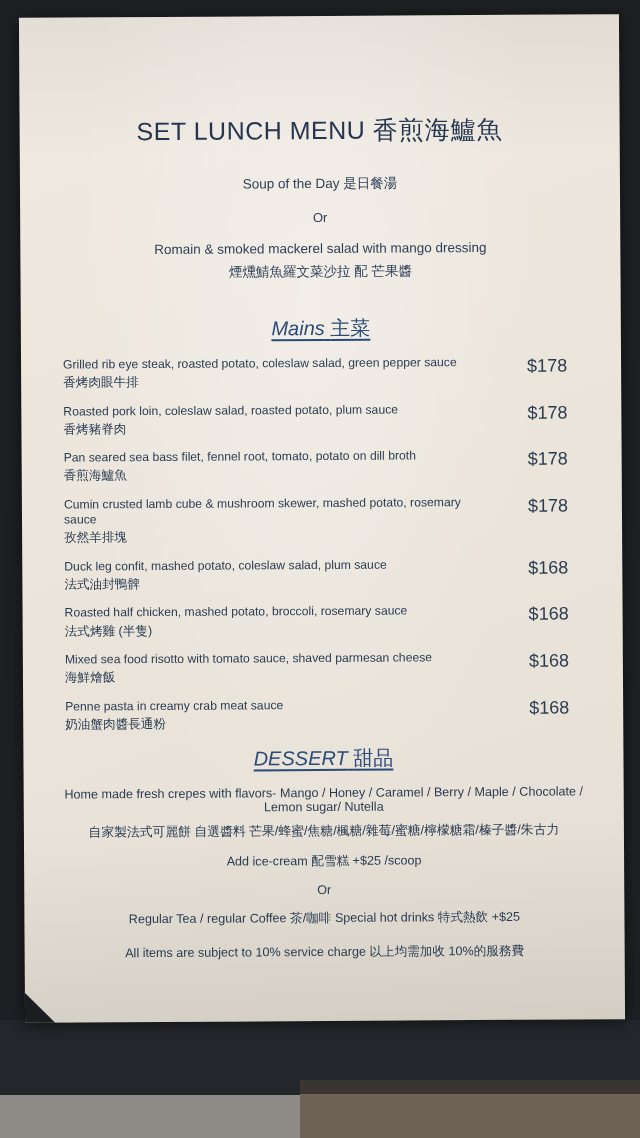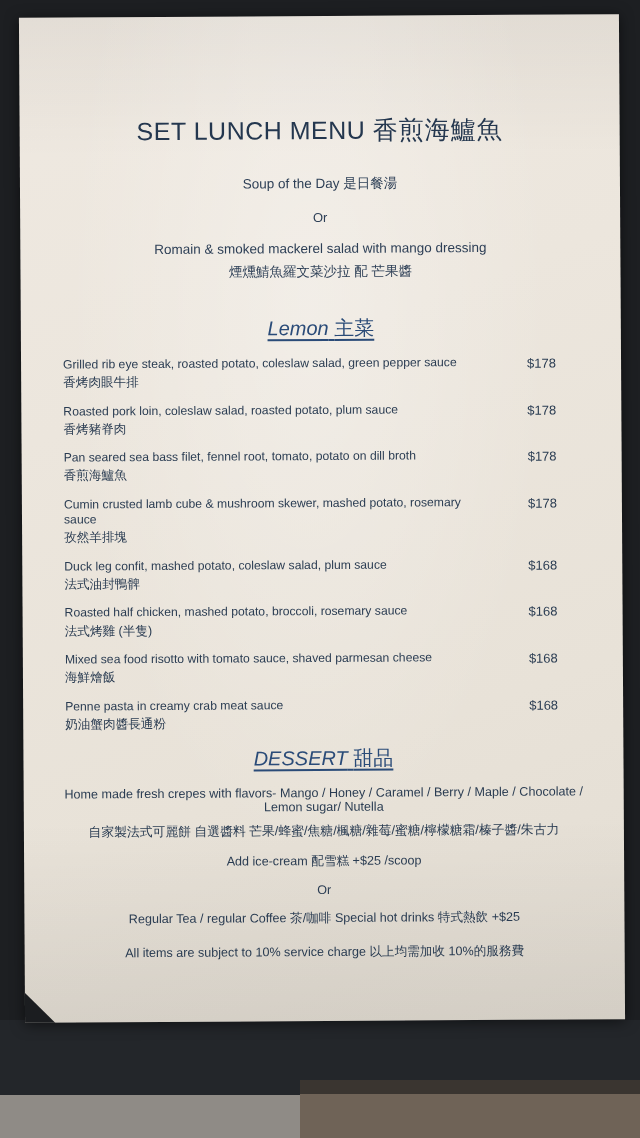--- a/index.html
+++ b/index.html
@@ -153,21 +153,21 @@
   .item-cn {
     font-size: 12.6px;
     line-height: 1.3;
     margin-top: 2px;
     color: #2a3c52;
   }
   .item-price {
     flex: 0 0 auto;
     width: 52px;
     text-align: left;
-    font-size: 13px;
+    font-size: 18px;
     color: #2a3c52;
     padding-top: 1px;
     margin-left: 32px;
   }
 
   .dessert-head {
     text-align: center;
     font-size: 20px;
     font-style: italic;
     text-decoration: underline;
@@ -234,21 +234,21 @@
         <span>SET LUNCH MENU</span>
         <span class="cn">香煎海鱸魚</span>
       </div>
 
       <div class="soup">Soup of the Day 是日餐湯</div>
       <div class="or">Or</div>
       <div class="salad-en">Romain &amp; smoked mackerel salad with mango dressing</div>
       <div class="salad-cn">煙燻鯖魚羅文菜沙拉 配 芒果醬</div>
 
       <div class="section-head">
-        <span>Lemon</span>
+        <span>Mains</span>
         <span class="cn">主菜</span>
       </div>
 
       <div class="mains">
 
         <div class="item">
           <div class="item-text">
             <div class="item-en">Grilled rib eye steak, roasted potato, coleslaw salad, green pepper sauce</div>
             <div class="item-cn">香烤肉眼牛排</div>
           </div>

